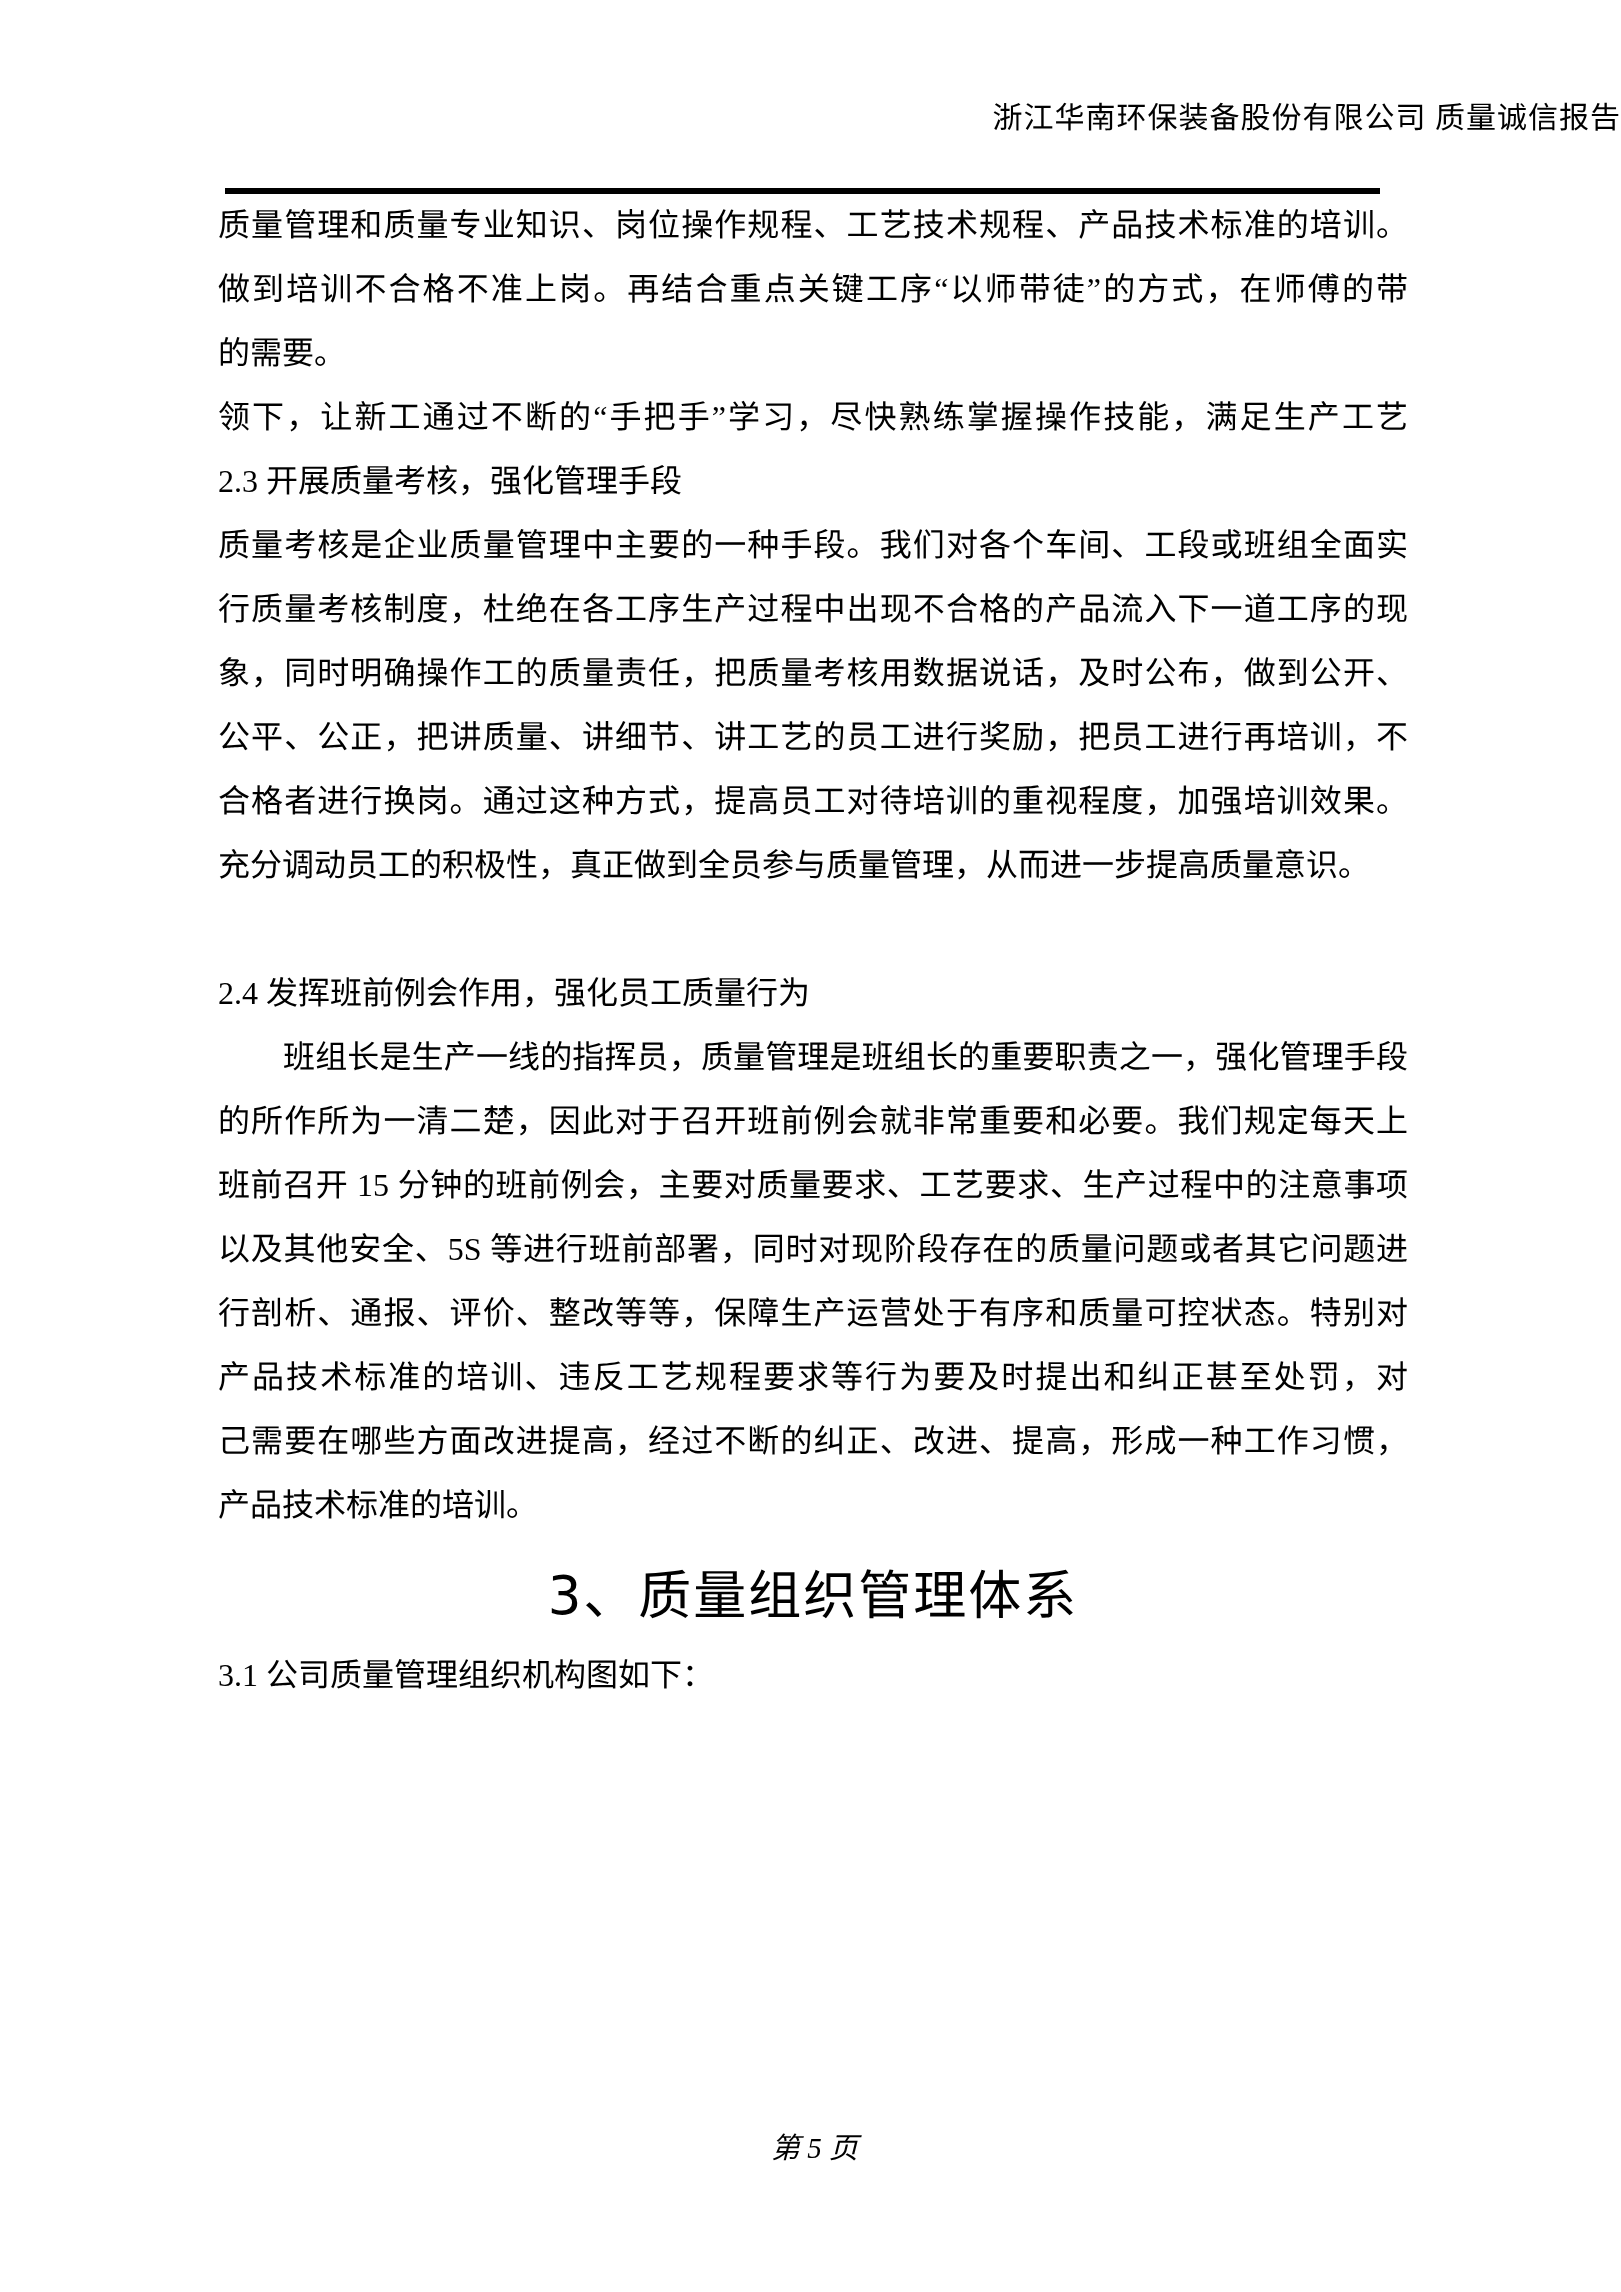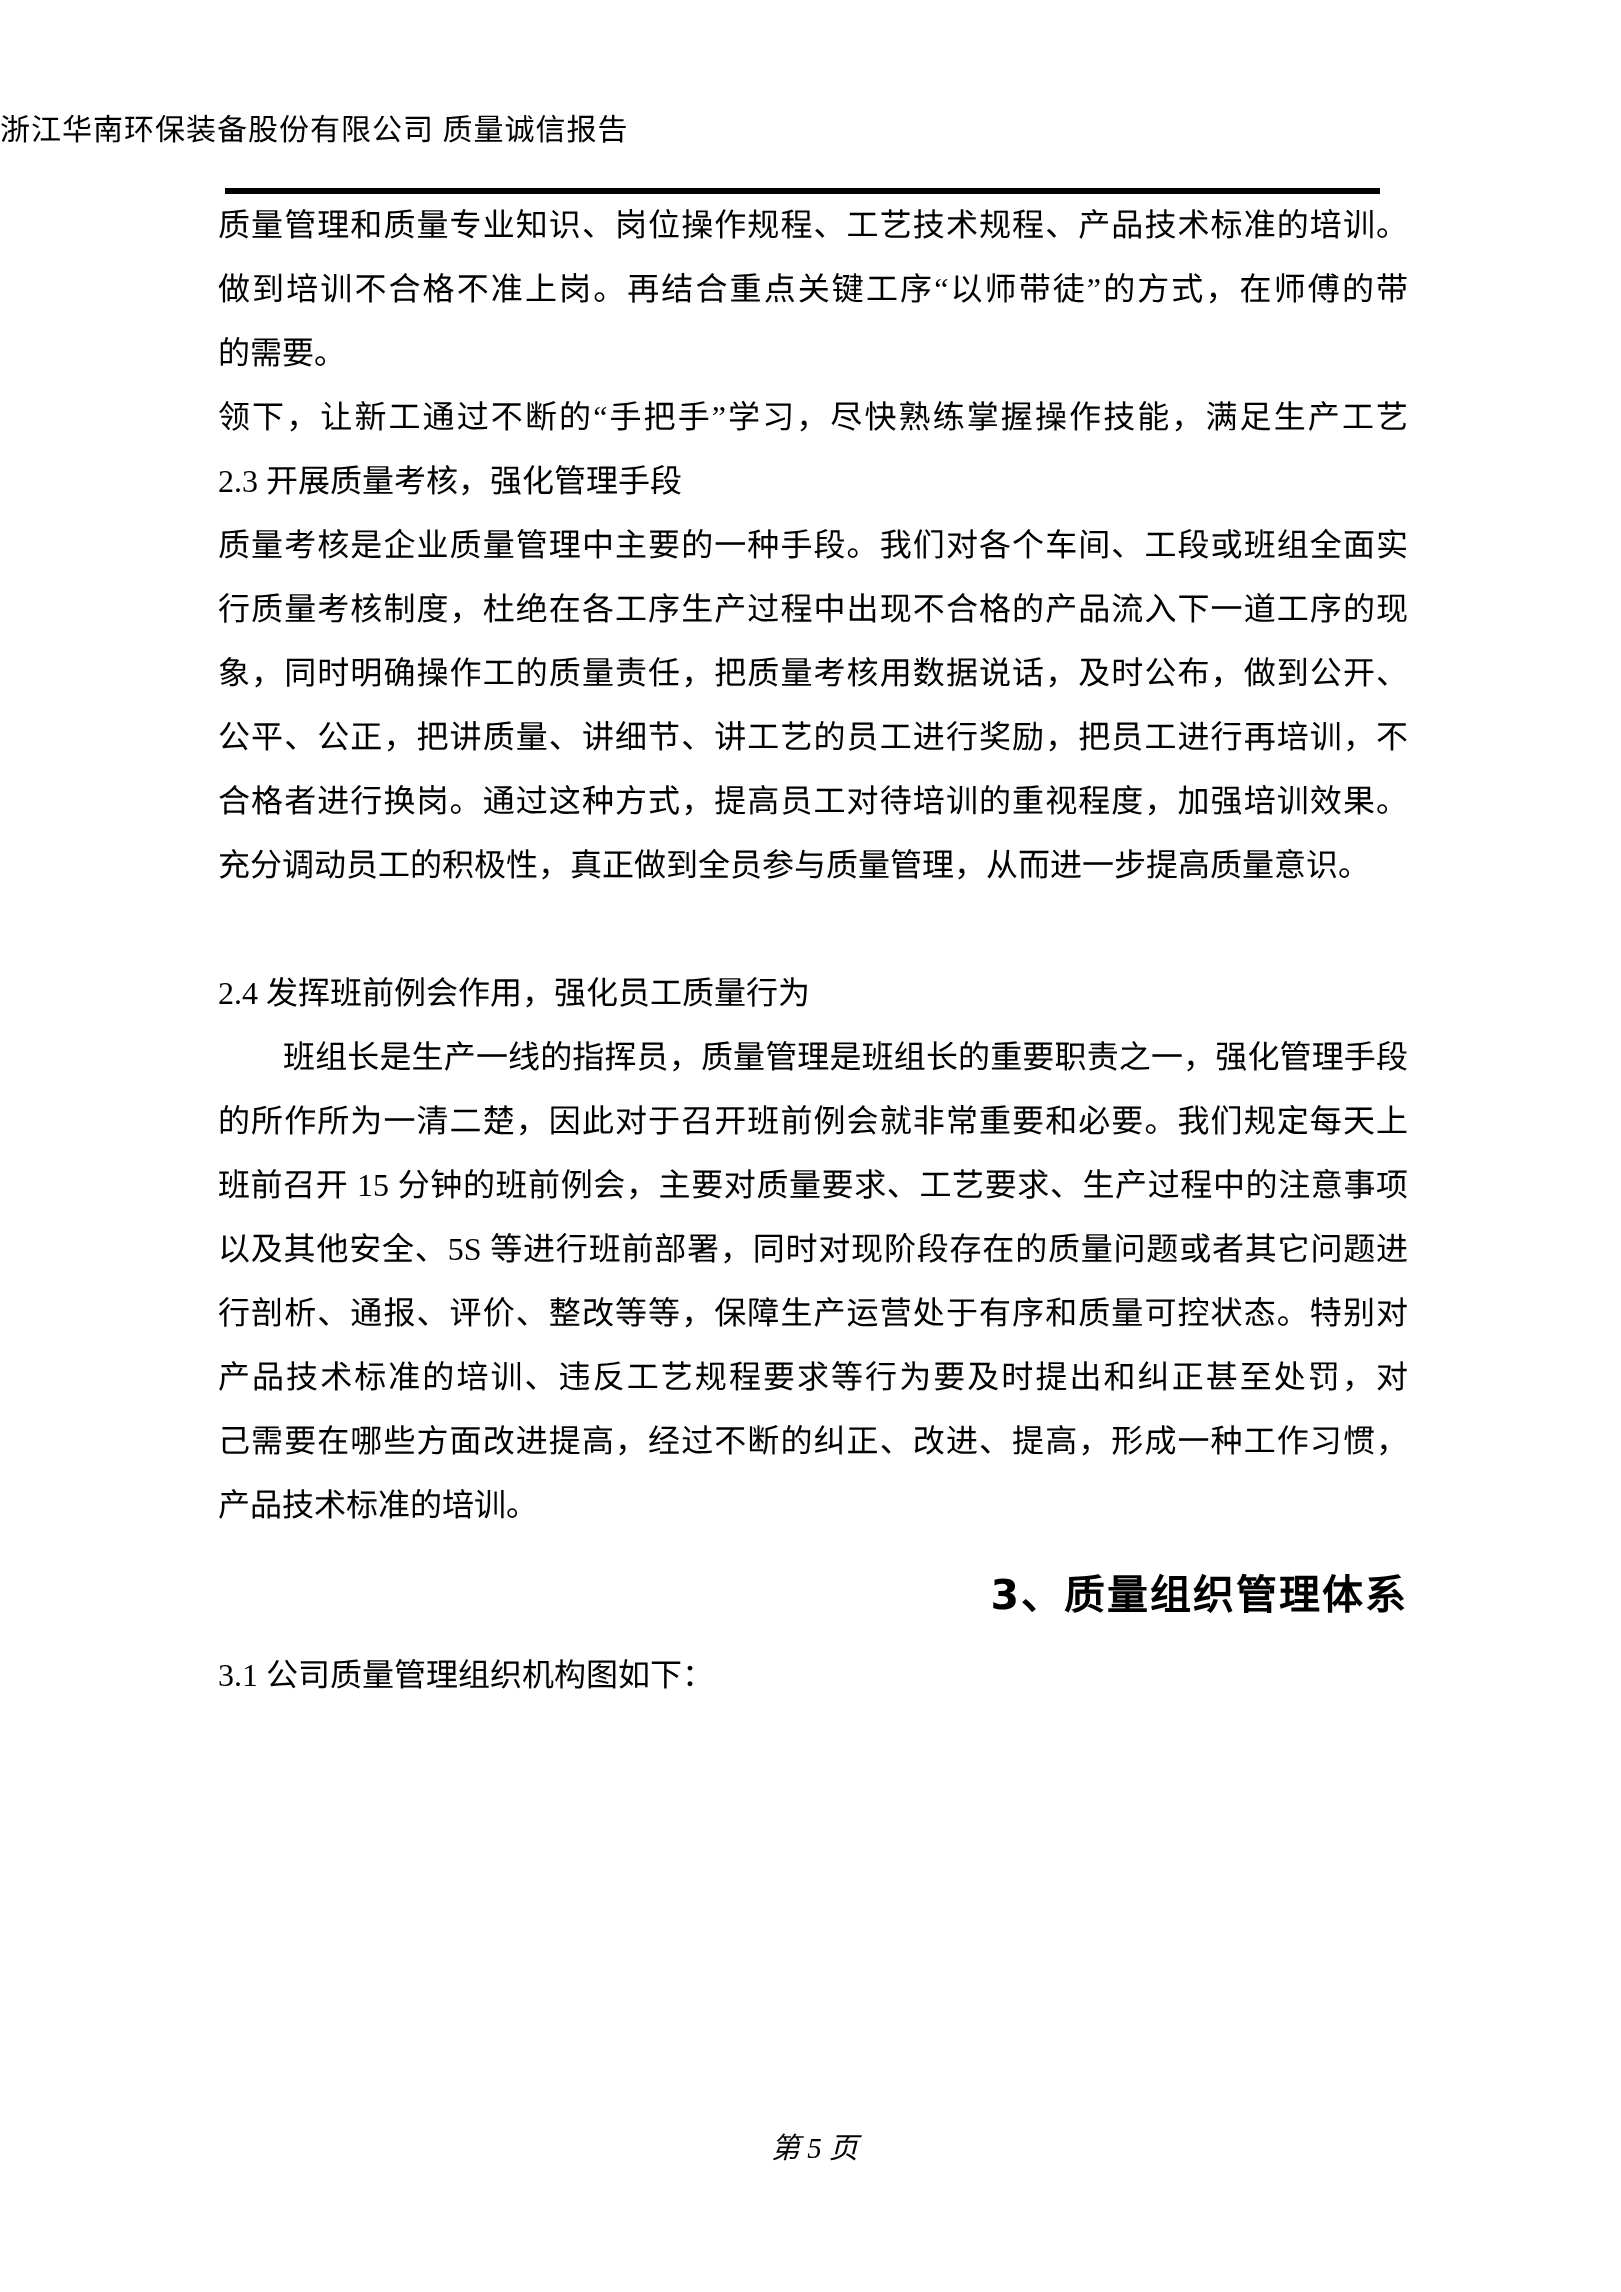--- a/index.html
+++ b/index.html
@@ -11,24 +11,24 @@
     position: relative;
     width: 1621px;
     height: 2293px;
     background: #ffffff;
     color: #000000;
     overflow: hidden;
     font-family: "Liberation Serif", "DejaVu Serif", serif;
   }
   .doc-header-title {
     position: absolute;
-    top: 110px;
+    top: 98px;
     left: 0;
     width: 100%;
-    text-align: left;
+    text-align: right;
     font-size: 30px;
     line-height: 39px;
     letter-spacing: 1px;
     white-space: pre;
   }
   .header-rule {
     position: absolute;
     top: 188px;
     left: 225px;
     width: 1155px;
@@ -56,25 +56,25 @@
     text-align: justify;
     text-align-last: justify;
   }
   .end, .h2 {
     text-align: left;
   }
   .h1 {
     height: 55px;
     padding-top: 31px;
     line-height: 55px;
-    font-size: 41px;
-    font-weight: bold;
+    font-size: 53px;
+    font-weight: normal;
     letter-spacing: 2px;
     font-family: "DejaVu Sans", "Liberation Sans", sans-serif;
-    text-align: right;
+    text-align: center;
   }
   .h25 {
     margin-top: 19.6px;
   }
   .blank {
     height: 64px;
   }
   .doc-footer {
     position: absolute;
     top: 2131px;

